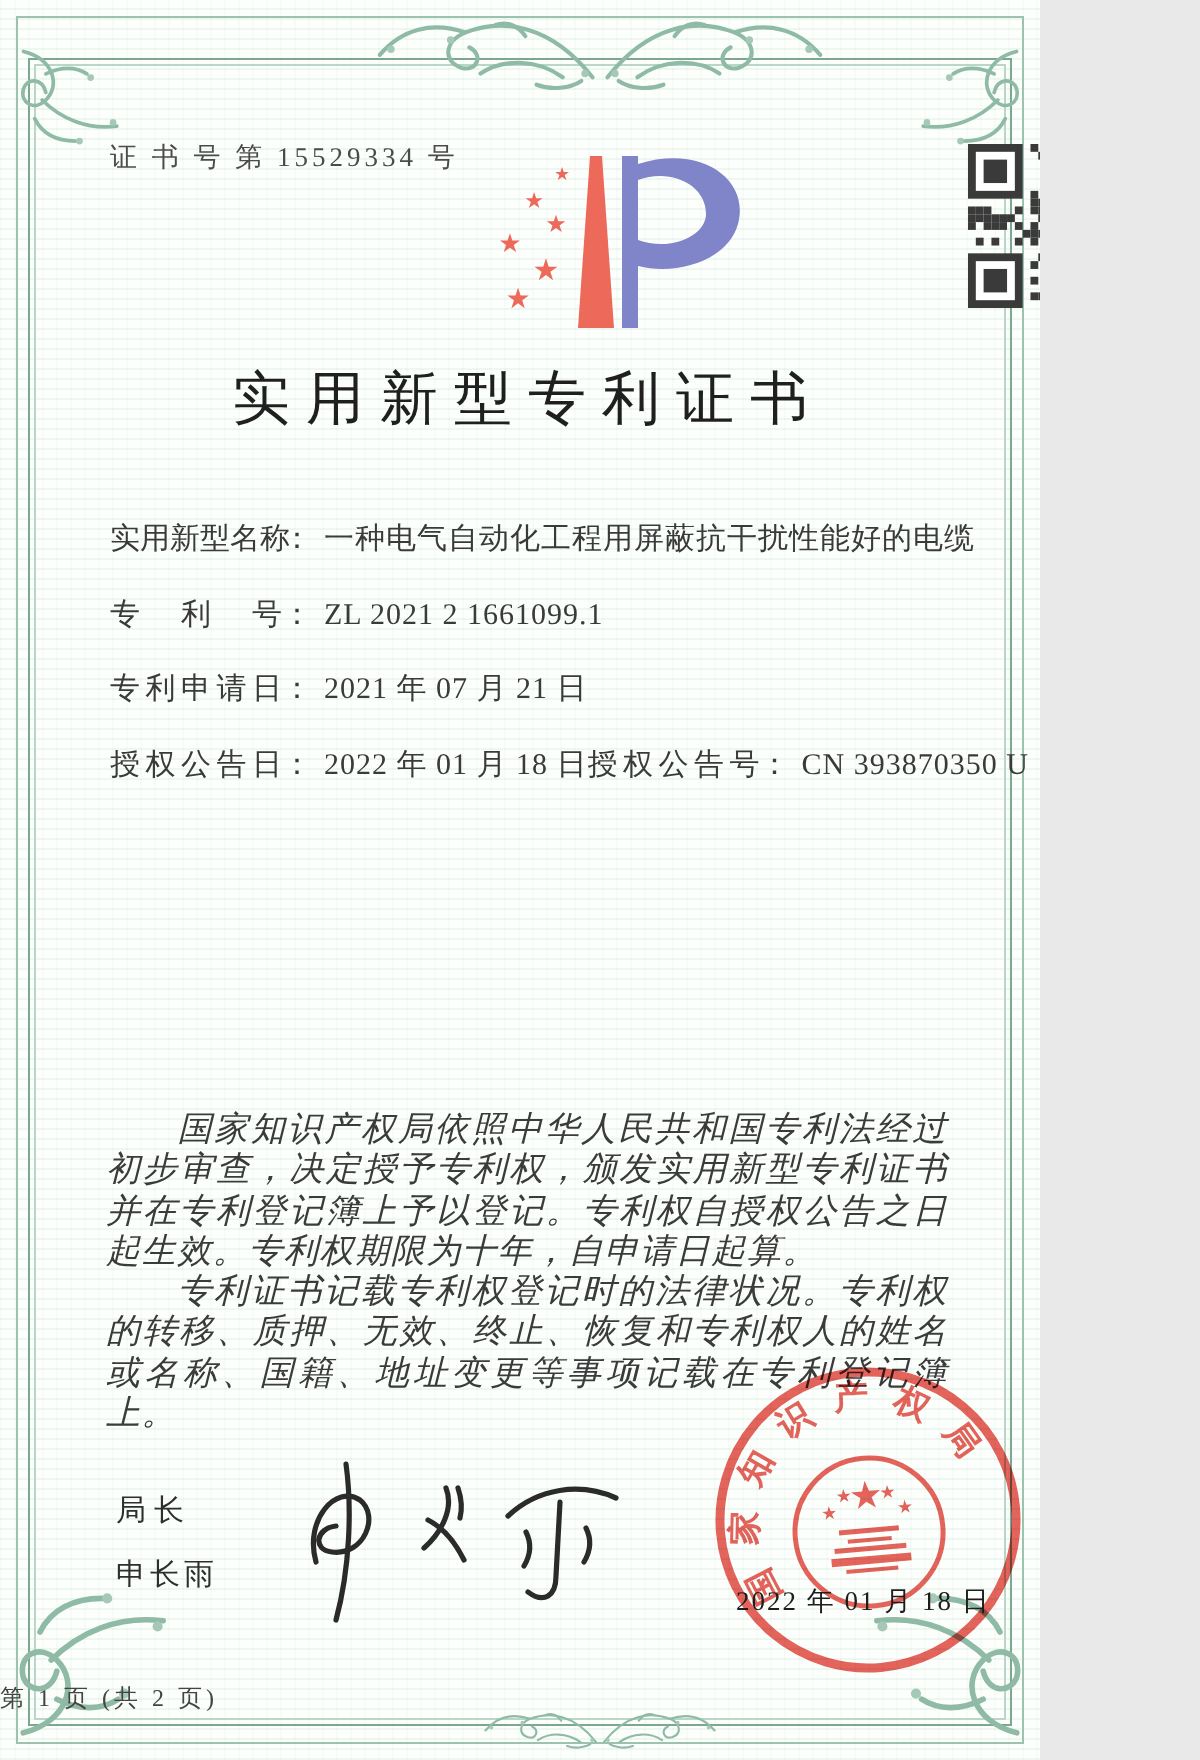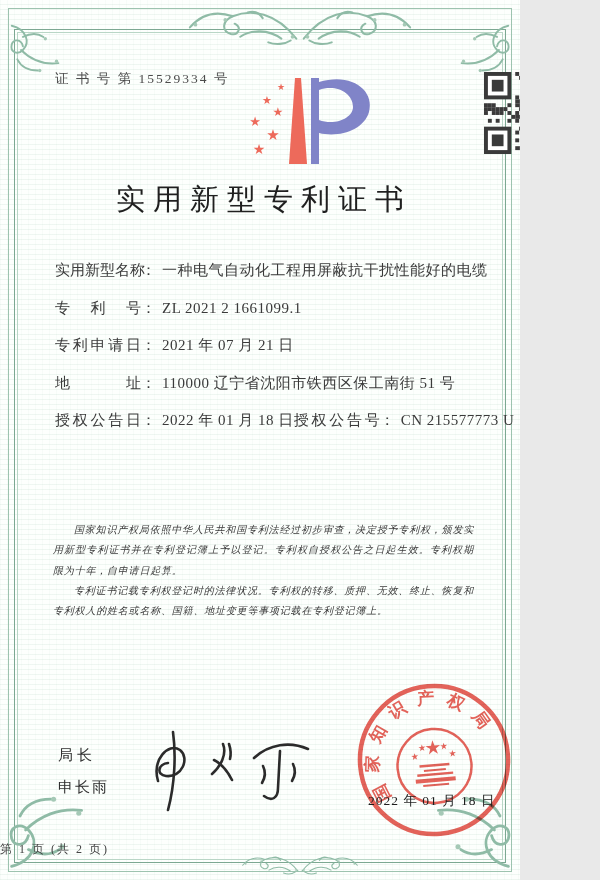--- a/index.html
+++ b/index.html
@@ -28,21 +28,21 @@
   }
   
   .fields{position:absolute;left:55px;right:40px;top:260px;font-size:15px;color:#3a3a3a;}
   .frow{margin-bottom:16.5px;line-height:21px;white-space:nowrap;}
   .flabel{display:inline-block;width:86px;text-align:justify;text-align-last:justify;vertical-align:top;}
   .fcolon{display:inline-block;margin-right:6px;}
   .fvalue{letter-spacing:.5px;}
   .frow-split{display:flex;align-items:center;}
   .pair1{width:276px;}
   
-  .paras{position:absolute;left:53px;right:46px;top:520px;font-size:10px;line-height:20.3px;
+  .paras{position:absolute;left:53px;right:46px;top:555px;font-size:17px;line-height:20.3px;
          color:#3b3b3b;font-style:italic;letter-spacing:.8px;}
   .paras p{margin:0;text-indent:2.1em;text-align:justify;}
   
   .sig-title{position:absolute;left:58px;top:746px;font-size:15px;letter-spacing:4px;color:#2e2e2e;}
   .sig-name{position:absolute;left:58px;top:778px;font-size:15px;letter-spacing:2px;color:#2e2e2e;}
   .sig-hand{position:absolute;left:128px;top:726px;width:200px;height:88px;}
   
   .seal{position:absolute;left:352px;top:678px;width:164px;height:164px;opacity:.93;
         mix-blend-mode:multiply;transform:rotate(-5deg);}
   .seal-date{position:absolute;left:368px;top:792px;font-size:13.5px;letter-spacing:1px;color:#1d1d1d;z-index:5;}
@@ -256,29 +256,26 @@
   <div class="fields">
     <div class="frow">
       <span class="flabel">实用新型名称</span><span class="fcolon">：</span><span class="fvalue">一种电气自动化工程用屏蔽抗干扰性能好的电缆</span>
     </div>
     <div class="frow">
       <span class="flabel">专利号</span><span class="fcolon">：</span><span class="fvalue">ZL 2021 2 1661099.1</span>
     </div>
     <div class="frow">
       <span class="flabel">专利申请日</span><span class="fcolon">：</span><span class="fvalue">2021 年 07 月 21 日</span>
     </div>
-    <div class="frow">
-      <span class="flabel">地址</span><span class="fcolon">：</span><span class="fvalue">110000 辽宁省沈阳市铁西区保工南街 51 号</span>
-    </div>
     <div class="frow frow-split">
       <span class="pair1">
         <span class="flabel">授权公告日</span><span class="fcolon">：</span><span class="fvalue">2022 年 01 月 18 日</span>
       </span>
       <span class="pair2">
-        <span class="flabel">授权公告号</span><span class="fcolon">：</span><span class="fvalue">CN 215577773 U</span>
+        <span class="flabel">授权公告号</span><span class="fcolon">：</span><span class="fvalue">CN 393870350 U</span>
       </span>
     </div>
   </div>
 
   <div class="paras">
     <p>国家知识产权局依照中华人民共和国专利法经过初步审查，决定授予专利权，颁发实用新型专利证书并在专利登记簿上予以登记。专利权自授权公告之日起生效。专利权期限为十年，自申请日起算。</p>
     <p>专利证书记载专利权登记时的法律状况。专利权的转移、质押、无效、终止、恢复和专利权人的姓名或名称、国籍、地址变更等事项记载在专利登记簿上。</p>
   </div>
 
   <div class="sig-title">局长</div>

